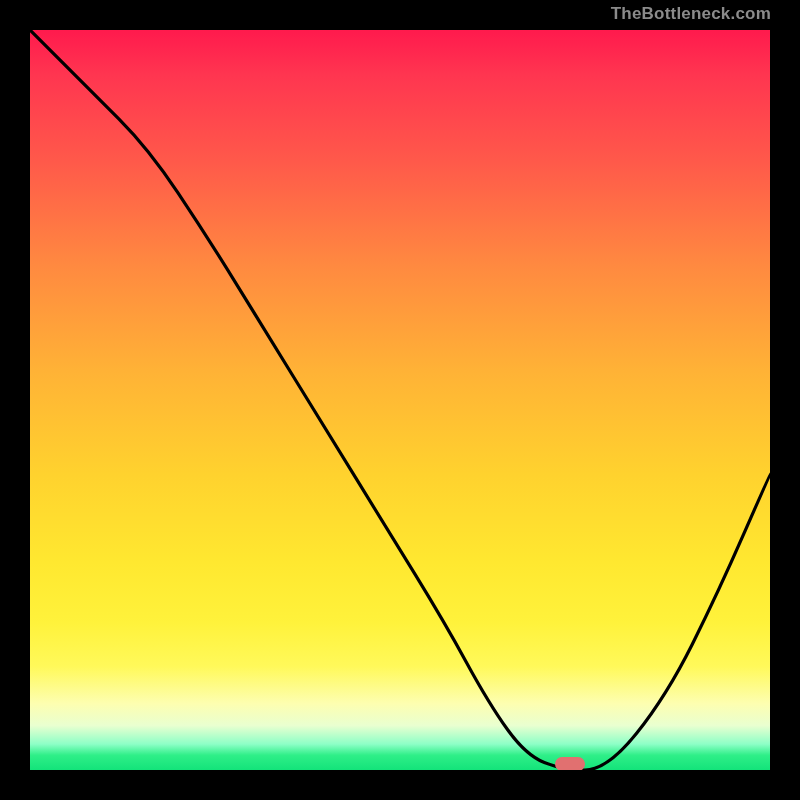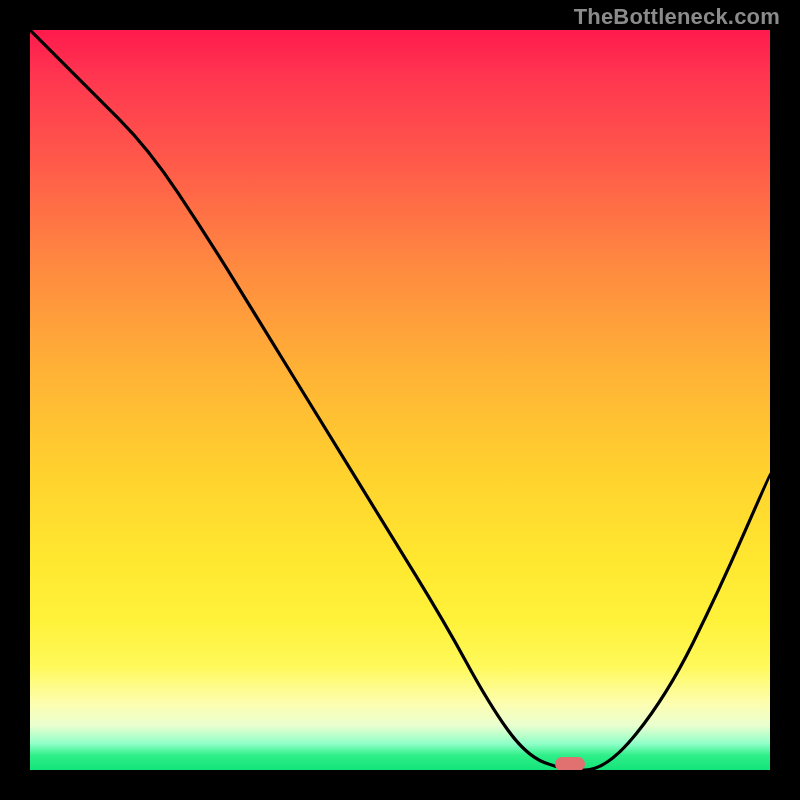--- a/index.html
+++ b/index.html
@@ -14,23 +14,23 @@
     position: absolute;
     top: 0;
     left: 0;
     width: 800px;
     height: 800px;
     background: #000;
   }
   .watermark {
     position: absolute;
     top: 4px;
-    right: 20px;
+    right: 29px;
     font-family: Arial, Helvetica, sans-serif;
-    font-size: 22px;
+    font-size: 17px;
     font-weight: 600;
     color: #8b8b8b;
     letter-spacing: 0.2px;
   }
   .plot {
     position: absolute;
     top: 30px;
     left: 30px;
     width: 740px;
     height: 740px;

